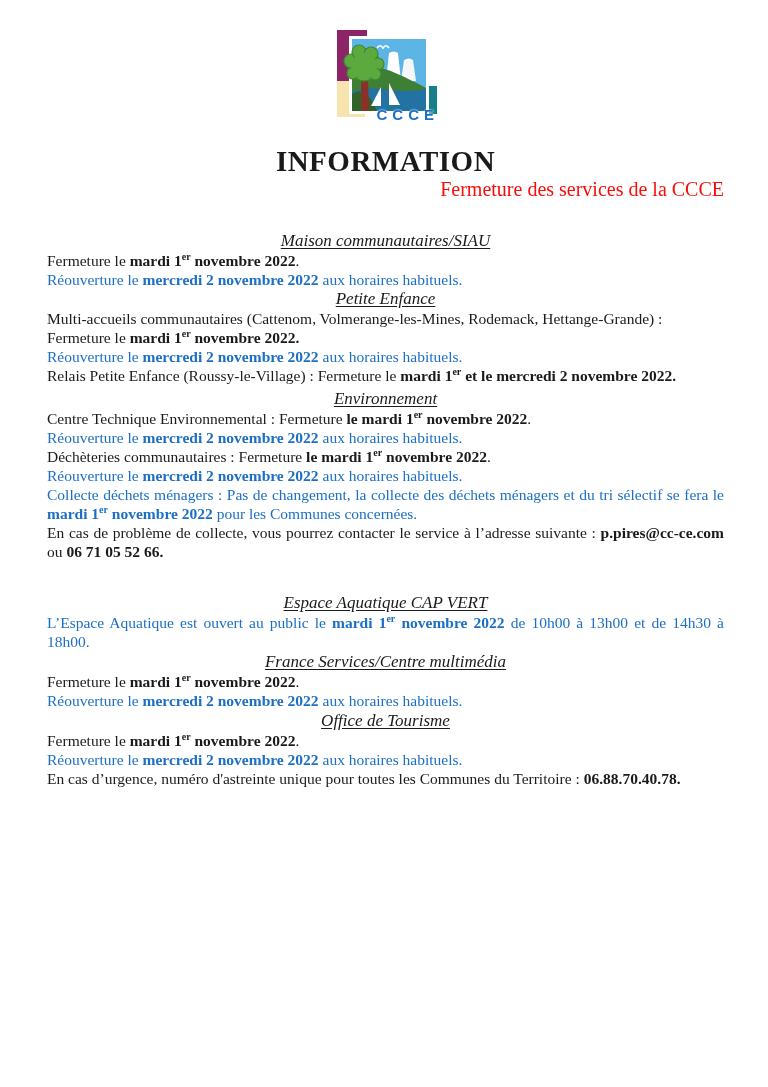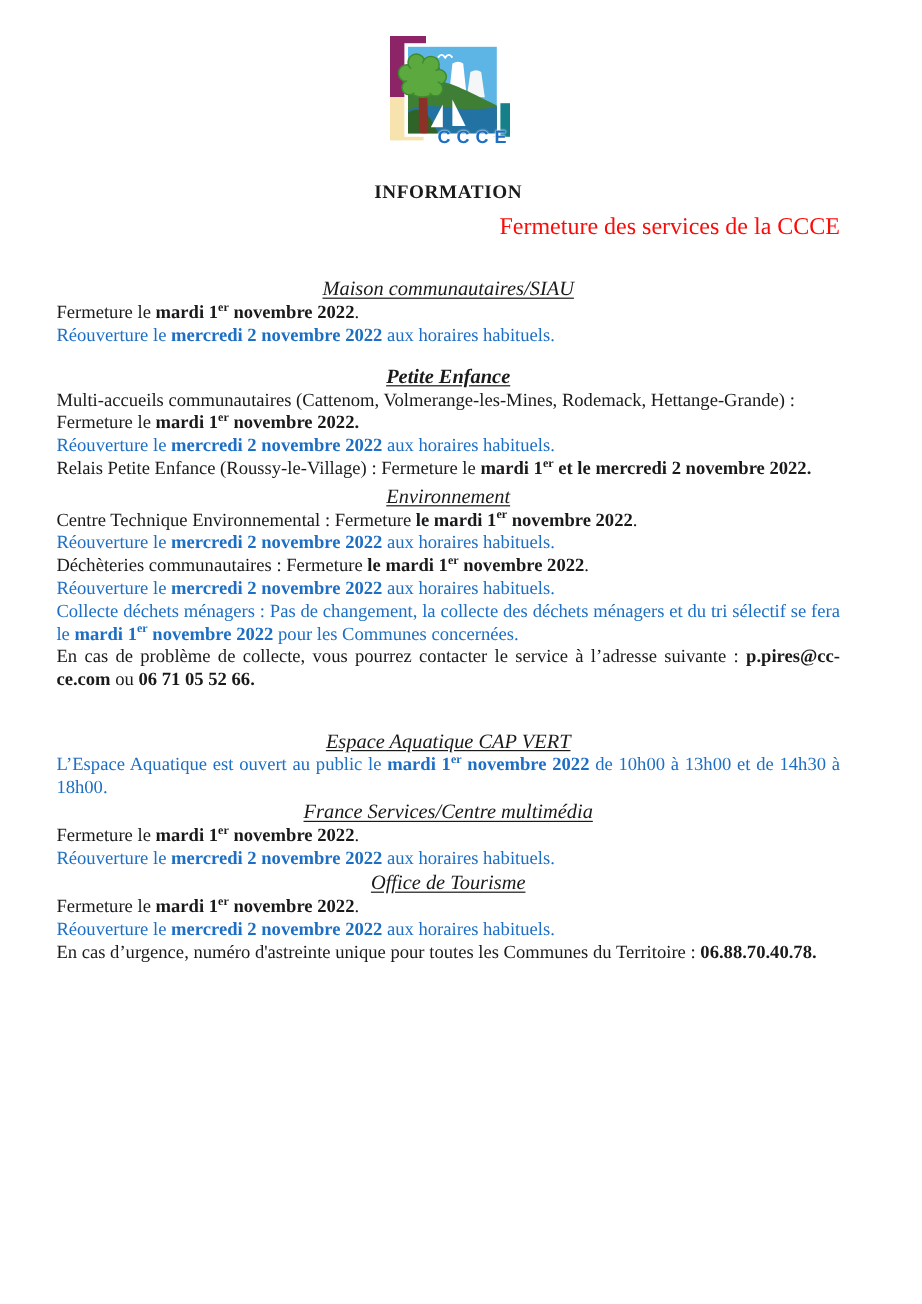--- a/index.html
+++ b/index.html
@@ -2,36 +2,36 @@
 <html lang="fr" style="--blue: #1C6FC5; --red: #F90D09; --text: #1A1A1A; --lg-purple: #8E2468; --lg-cream: #F6E3AE; --lg-sky: #5CB5E5; --lg-hill: #3E7E35; --lg-hilldark: #2E6428; --lg-tree: #5BA93F; --lg-treedark: #3E8A2F; --lg-trunk: #8A3128; --lg-water: #2273A4; --lg-teal: #158089; --lg-letters: #1C6FC5;"><head>
 <meta charset="utf-8">
 <style>
   html,body{margin:0;padding:0;background:#fff;}
   body{
     width:768px;height:1087px;
     font-family:"Liberation Serif", serif;
     color:var(--text,#1a1a1a);
     overflow:hidden;
   }
-  .page{box-sizing:border-box;width:768px;height:1035px;padding:28px 68px 0 47px;}
+  .page{box-sizing:border-box;width:768px;height:1035px;padding:28px 44px 0 47px;}
 
   
   .logo{width:110px;margin:0 auto;position:relative;}
   .logo svg{display:block;}
   .logo-word{
     font-family:"Liberation Sans", sans-serif;
     font-weight:bold;font-size:15px;letter-spacing:5px;
     color:var(--lg-letters,#1c6fc5);
     margin:-12px 0 0 46px;line-height:14px;
     text-shadow:0 0 2px #fff,0 0 1px #fff;
   }
 
   
   .title{
-    text-align:center;font-size:16px;font-weight:bold;
+    text-align:center;font-size:29px;font-weight:bold;
     letter-spacing:0.5px;margin:26px 0 0;line-height:26px;
   }
   .subtitle{
     text-align:right;font-size:20px;font-weight:normal;
     color:var(--red,#f90d09);margin:3px 0 0;line-height:24px;
   }
 
   
   .sec{
     text-align:center;font-style:italic;font-weight:normal;
@@ -41,21 +41,21 @@
 
   
   p.ln{margin:0;font-size:15.5px;line-height:19px;text-align:justify;}
   p.blue{color:var(--blue,#1c6fc5);}
   .b{font-weight:bold;}
   p.ln sup{font-size:10px;line-height:0;vertical-align:super;}
 
   
   .mt-sec1{margin-top:30px;}
   .mt-body{margin-top:13px;}
-  .mt-sec2{margin-top:15px;font-weight:bold;}
+  .mt-sec2{}
   .mt-body2{margin-top:14px;}
   .mt-relais{margin-top:39px;}
   .mt-sec3{margin-top:4px;}
   .mt-dechet{margin-top:19px;}
   .mt-collecte{margin-top:12px;}
   .mt-sec4{margin-top:32px;}
   .mt-aqua{margin-top:26px;}
   .mt-sec-tight{margin-top:1px;}
   .mt-fs{margin-top:21px;}
   .mt-tour{margin-top:29px;}

